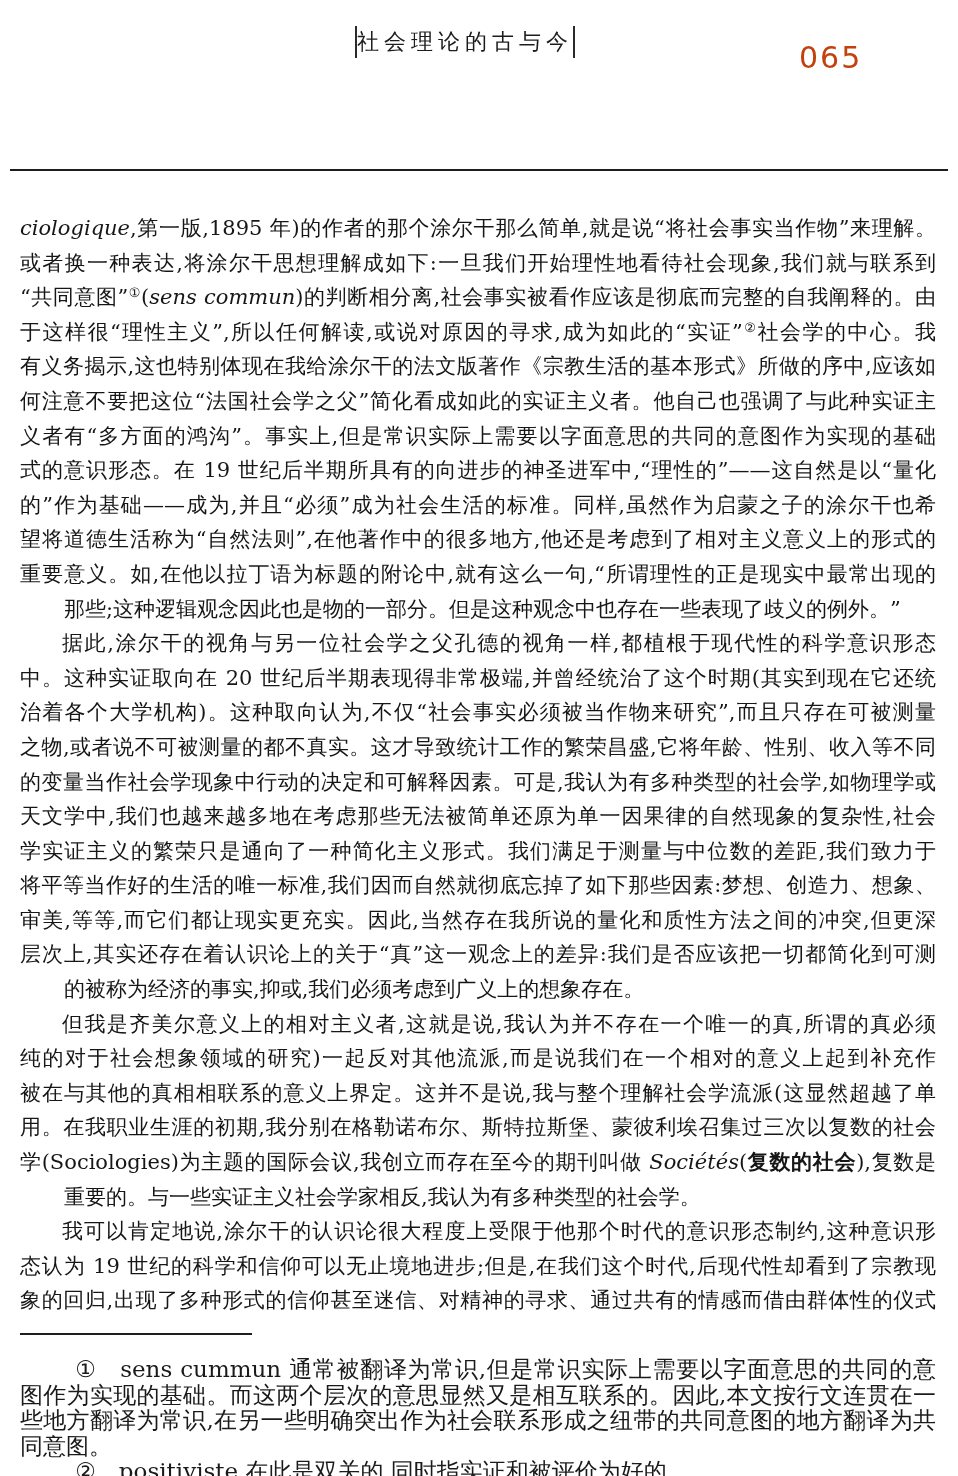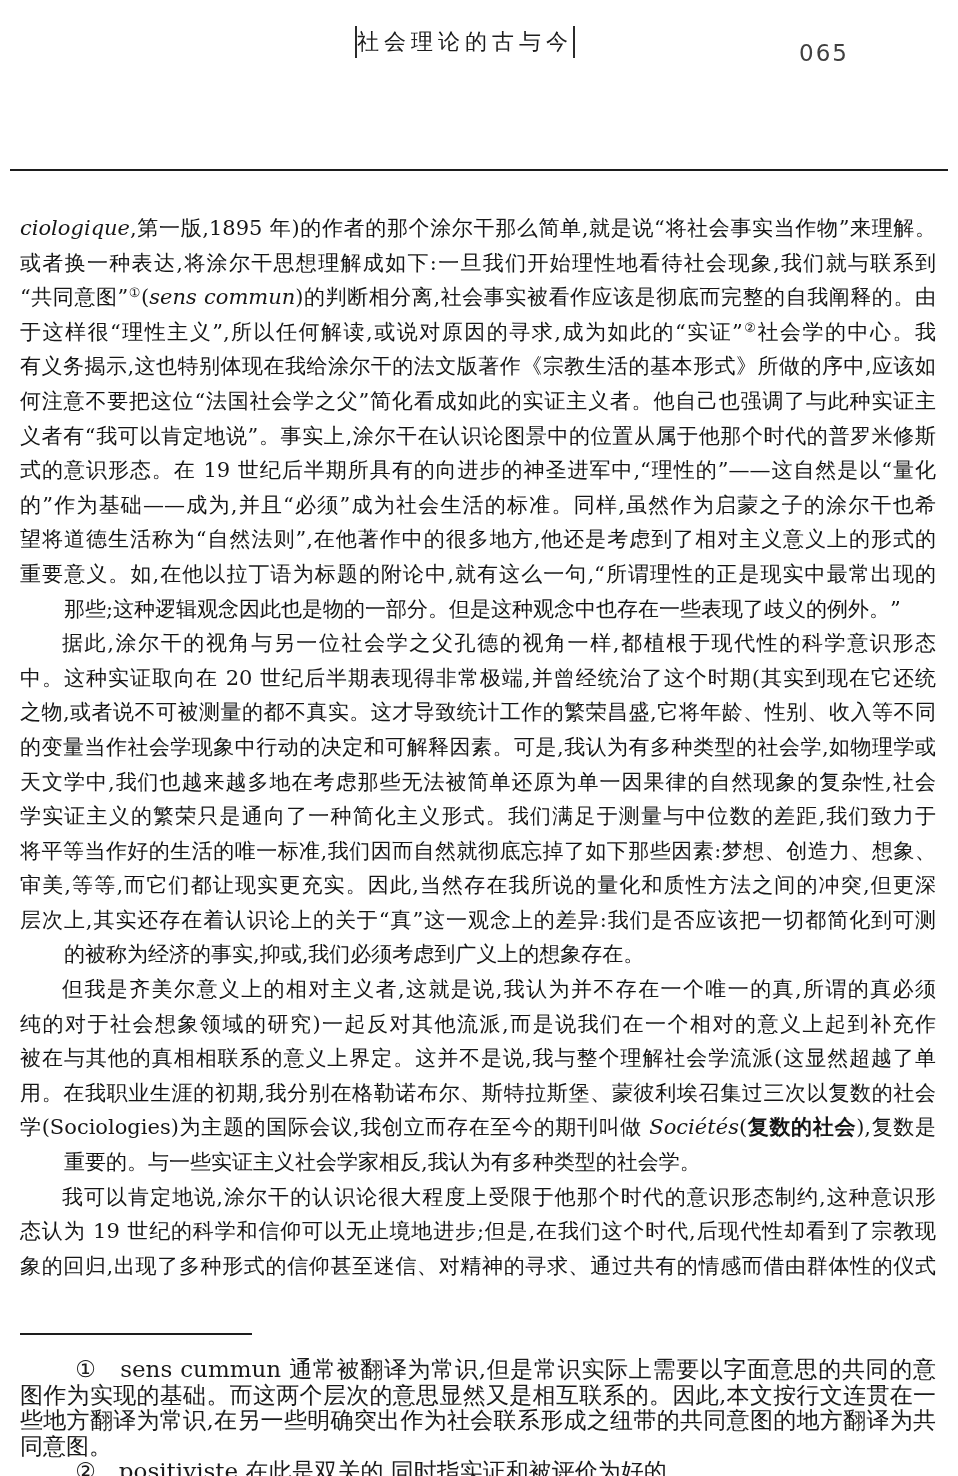--- a/index.html
+++ b/index.html
@@ -19,21 +19,21 @@
     white-space:nowrap;
   }
   .title-bar { width:2px; height:32px; background:#2b2b2b; }
   .book-title {
     font-family:"DejaVu Sans","Liberation Sans",sans-serif;
     font-size:22px; letter-spacing:5px; color:#1c1c1c; font-weight:500;
   }
   .page-number {
     position:absolute; top:40px; left:799px;
     font-family:"DejaVu Sans","Liberation Sans",sans-serif;
-    font-size:23px; letter-spacing:2px; color:#404040;
+    font-size:30px; letter-spacing:2px; color:#c2410c;
   }
   .header-rule {
     position:absolute; top:169px; left:10px; width:938px; height:2px;
     background:#1d1d1d;
   }
   
   .body-text {
     position:absolute; top:211px; left:20px; width:916px;
     font-size:21px; line-height:34.6px;
   }
@@ -70,30 +70,31 @@
   <div class="header-rule"></div>
 
   <div class="body-text">
       <div>
         <div class="line"><i>ciologique</i>,第一版,1895 年)的作者的那个涂尔干那么简单,就是说“将社会事实当作物”来理解。</div>
         <div class="line">或者换一种表达,将涂尔干思想理解成如下:一旦我们开始理性地看待社会现象,我们就与联系到</div>
         <div class="line">“共同意图”<sup>①</sup>(<i>sens commun</i>)的判断相分离,社会事实被看作应该是彻底而完整的自我阐释的。由</div>
         <div class="line">于这样很“理性主义”,所以任何解读,或说对原因的寻求,成为如此的“实证”<sup>②</sup>社会学的中心。我</div>
         <div class="line">有义务揭示,这也特别体现在我给涂尔干的法文版著作《宗教生活的基本形式》所做的序中,应该如</div>
         <div class="line">何注意不要把这位“法国社会学之父”简化看成如此的实证主义者。他自己也强调了与此种实证主</div>
-        <div class="line">义者有“我可以肯定地说”。事实上,涂尔干在认识论图景中的位置从属于他那个时代的普罗米修斯</div>
+        <div class="line">义者有“多方面的鸿沟”。事实上,但是常识实际上需要以字面意思的共同的意图作为实现的基础</div>
         <div class="line">式的意识形态。在 19 世纪后半期所具有的向进步的神圣进军中,“理性的”——这自然是以“量化</div>
         <div class="line">的”作为基础——成为,并且“必须”成为社会生活的标准。同样,虽然作为启蒙之子的涂尔干也希</div>
         <div class="line">望将道德生活称为“自然法则”,在他著作中的很多地方,他还是考虑到了相对主义意义上的形式的</div>
         <div class="line">重要意义。如,在他以拉丁语为标题的附论中,就有这么一句,“所谓理性的正是现实中最常出现的</div>
         <div class="line last">那些;这种逻辑观念因此也是物的一部分。但是这种观念中也存在一些表现了歧义的例外。”</div>
       </div>
       <div>
         <div class="line indent">据此,涂尔干的视角与另一位社会学之父孔德的视角一样,都植根于现代性的科学意识形态</div>
         <div class="line">中。这种实证取向在 20 世纪后半期表现得非常极端,并曾经统治了这个时期(其实到现在它还统</div>
+        <div class="line">治着各个大学机构)。这种取向认为,不仅“社会事实必须被当作物来研究”,而且只存在可被测量</div>
         <div class="line">之物,或者说不可被测量的都不真实。这才导致统计工作的繁荣昌盛,它将年龄、性别、收入等不同</div>
         <div class="line">的变量当作社会学现象中行动的决定和可解释因素。可是,我认为有多种类型的社会学,如物理学或</div>
         <div class="line">天文学中,我们也越来越多地在考虑那些无法被简单还原为单一因果律的自然现象的复杂性,社会</div>
         <div class="line">学实证主义的繁荣只是通向了一种简化主义形式。我们满足于测量与中位数的差距,我们致力于</div>
         <div class="line">将平等当作好的生活的唯一标准,我们因而自然就彻底忘掉了如下那些因素:梦想、创造力、想象、</div>
         <div class="line">审美,等等,而它们都让现实更充实。因此,当然存在我所说的量化和质性方法之间的冲突,但更深</div>
         <div class="line">层次上,其实还存在着认识论上的关于“真”这一观念上的差异:我们是否应该把一切都简化到可测</div>
         <div class="line last">的被称为经济的事实,抑或,我们必须考虑到广义上的想象存在。</div>
       </div>
       <div>

